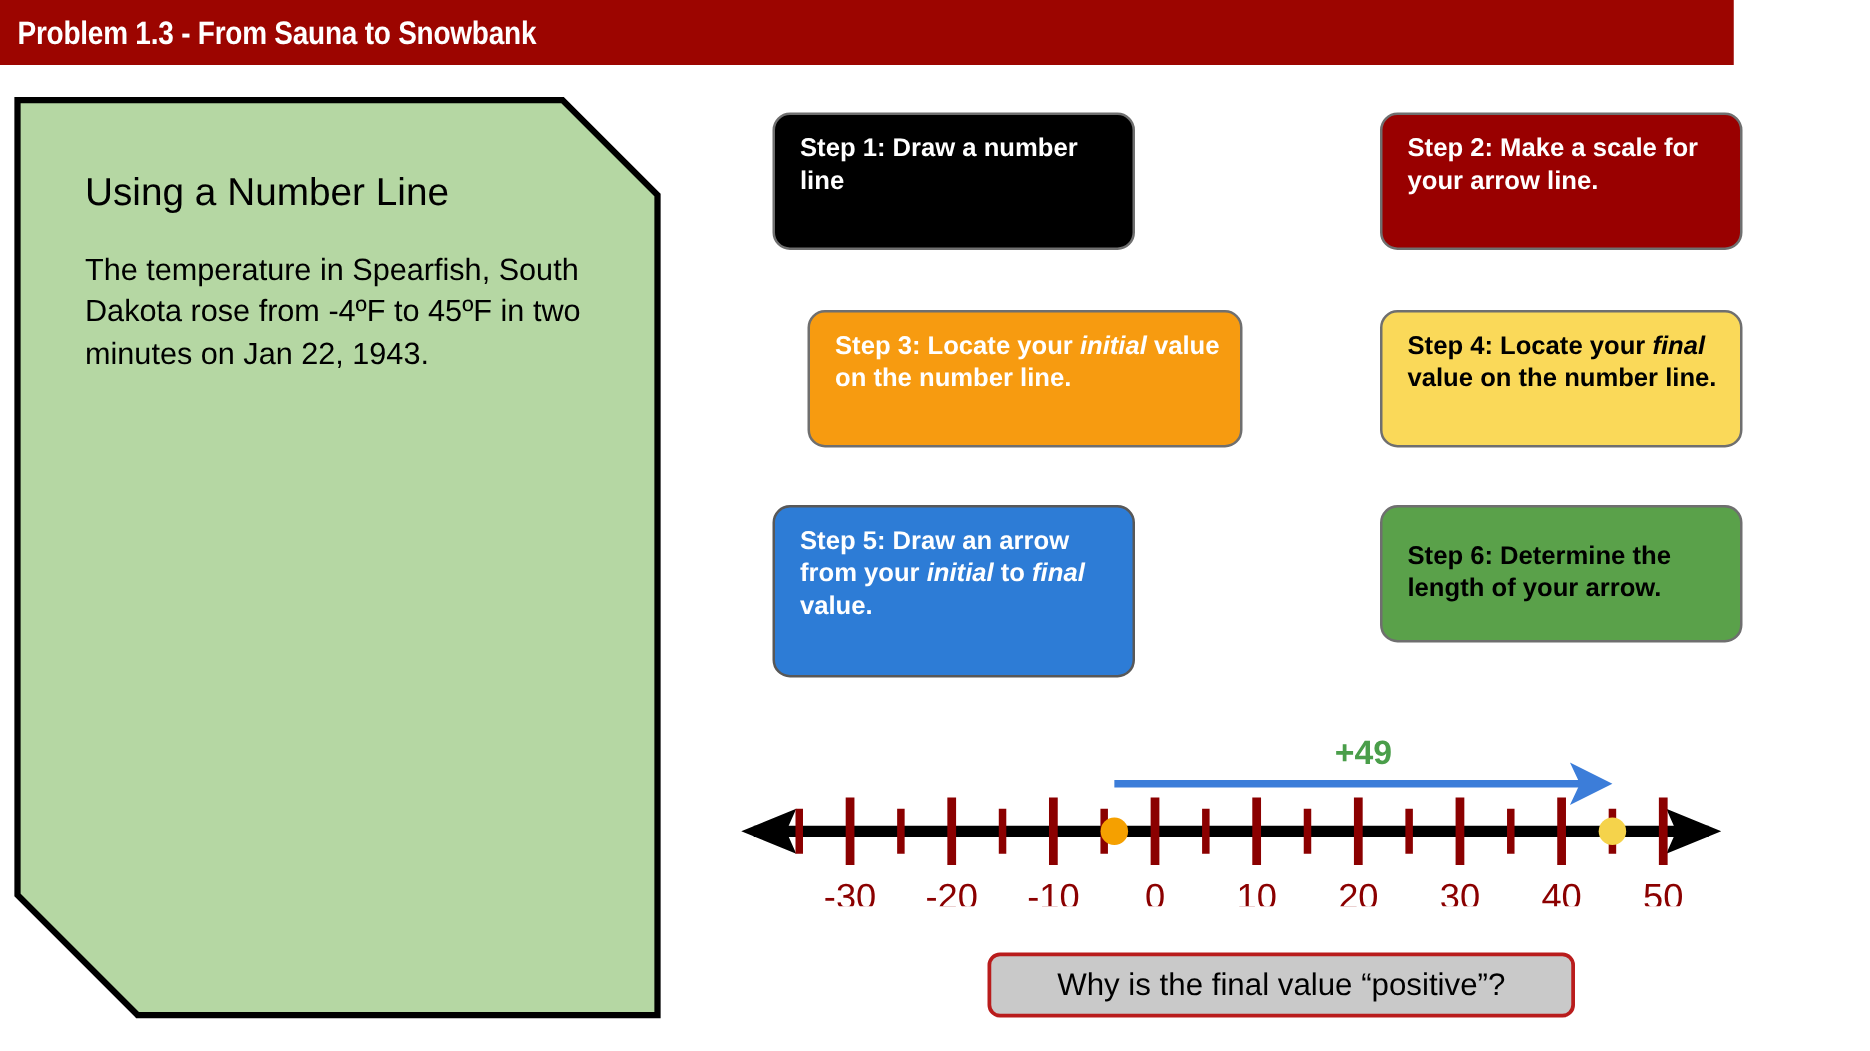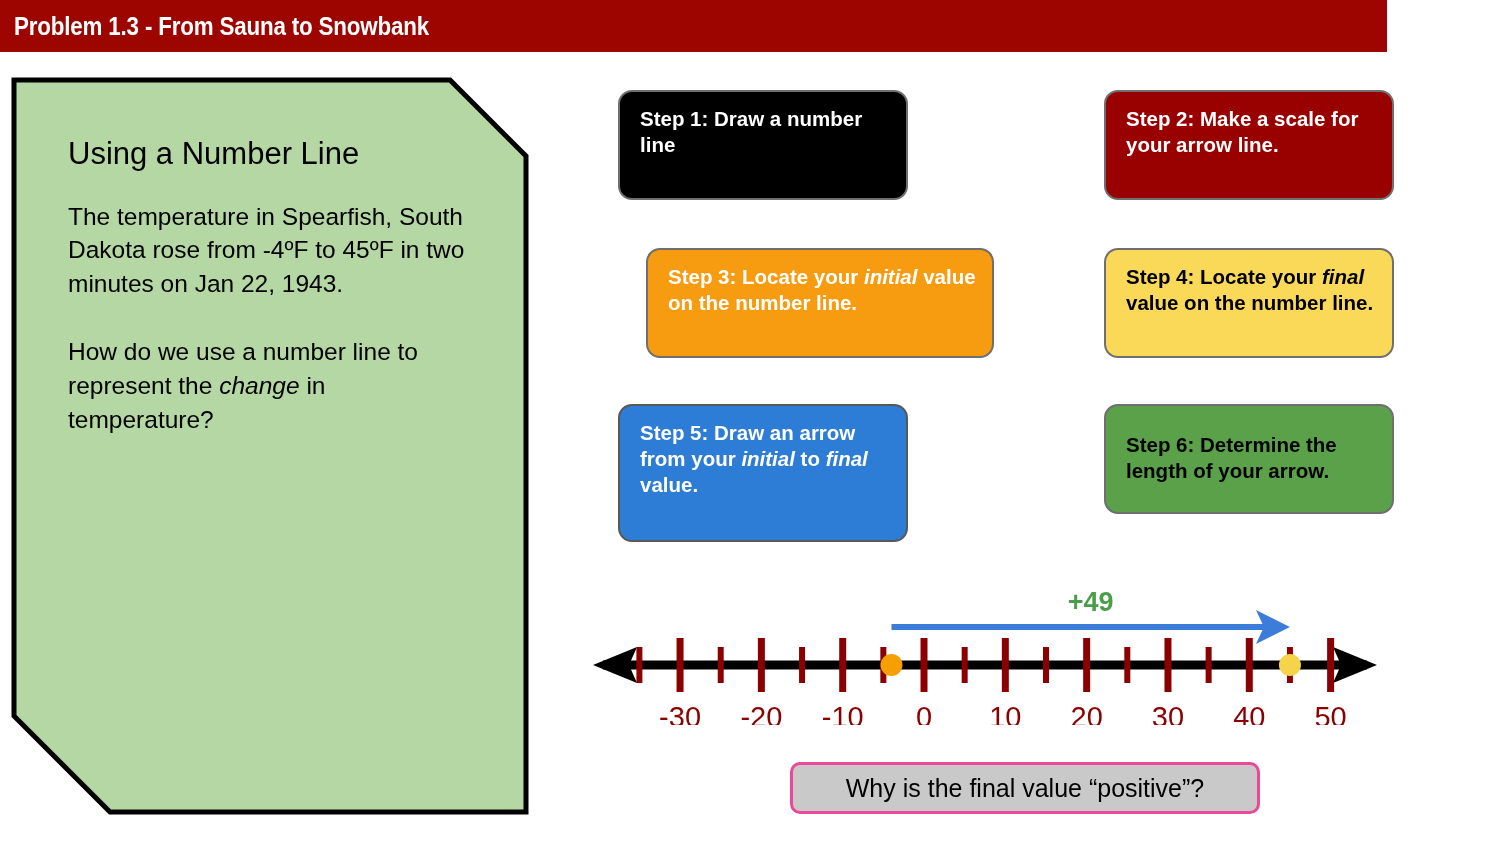--- a/index.html
+++ b/index.html
@@ -101,21 +101,21 @@
   #number-line-figure svg { display: block; }
 
   
   #question-box {
     position: absolute;
     left: 790px;
     top: 762px;
     width: 470px;
     height: 52px;
     background: #c9c9c9;
-    border: 3px solid #ec4899;
+    border: 3px solid #b91c1c;
     border-radius: 10px;
     box-sizing: border-box;
     display: flex;
     align-items: center;
     justify-content: center;
     font-size: 25px;
     color: #000000;
   }
 </style>
 </head>
@@ -125,21 +125,20 @@
   <div id="header-title">Problem 1.3 - From Sauna to Snowbank</div>
 </div>
 
 <div id="green-panel">
   <svg width="520" height="740" viewBox="0 0 520 740">
     <polygon points="4,4 440,4 516,80 516,736 100,736 4,640" fill="#b5d7a3" stroke="#000000" stroke-width="5" stroke-linejoin="miter"></polygon>
   </svg>
   <div id="green-panel-content">
     <h1 id="panel-heading">Using a Number Line</h1>
     <p class="panel-para">The temperature in Spearfish, South Dakota rose from -4ºF to 45ºF in two minutes on Jan 22, 1943.</p>
-    <p class="panel-para"><span>How do we use a number line to represent the </span><em>change</em><span> in temperature?</span></p>
   </div>
 </div>
 
 <div class="step-box" id="step-1">
   <span>Step 1: Draw a number line</span>
 </div>
 
 <div class="step-box" id="step-2">
   <span>Step 2: Make a scale for your arrow line.</span>
 </div>

